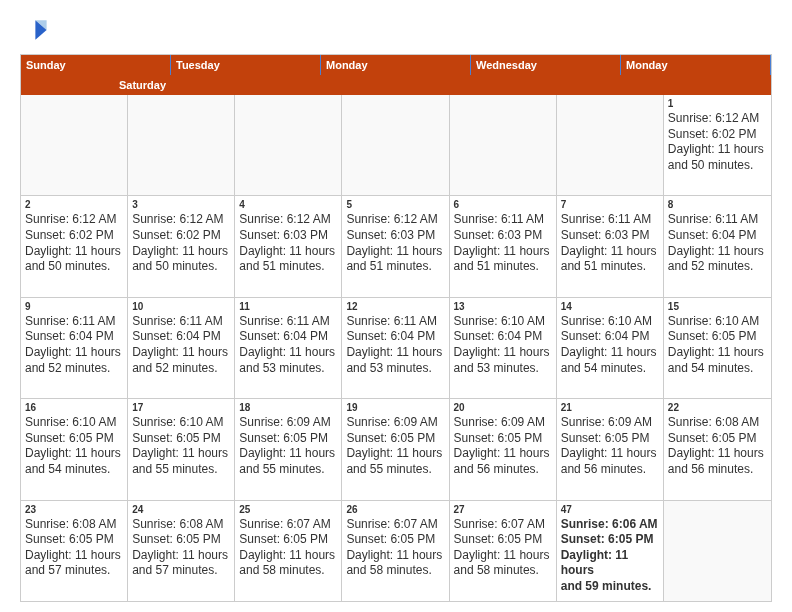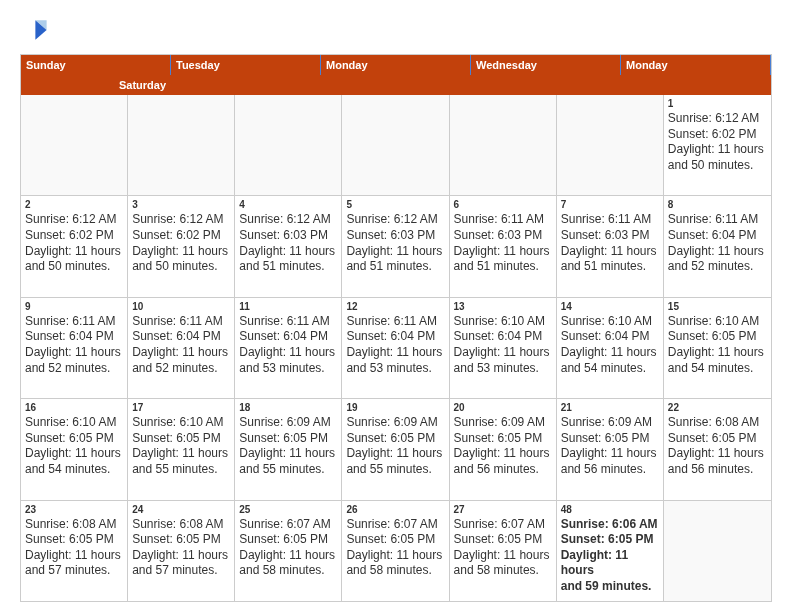--- a/index.html
+++ b/index.html
@@ -335,21 +335,21 @@
 and 58 minutes.</div>
           </div>
           <div class="cal-cell">
             <span class="day-num">27</span>
             <div class="day-info" style="white-space: pre-line;">Sunrise: 6:07 AM
 Sunset: 6:05 PM
 Daylight: 11 hours
 and 58 minutes.</div>
           </div>
           <div class="cal-cell">
-            <span class="day-num">48</span>
+            <span class="day-num">47</span>
             <div class="day-info" style="white-space: pre-line; font-weight: bold;">Sunrise: 6:06 AM
 Sunset: 6:05 PM
 Daylight: 11 hours
 and 59 minutes.</div>
           </div>
           <div class="cal-cell empty"></div>
         </div>
       </div>
   </div>
 </div>

